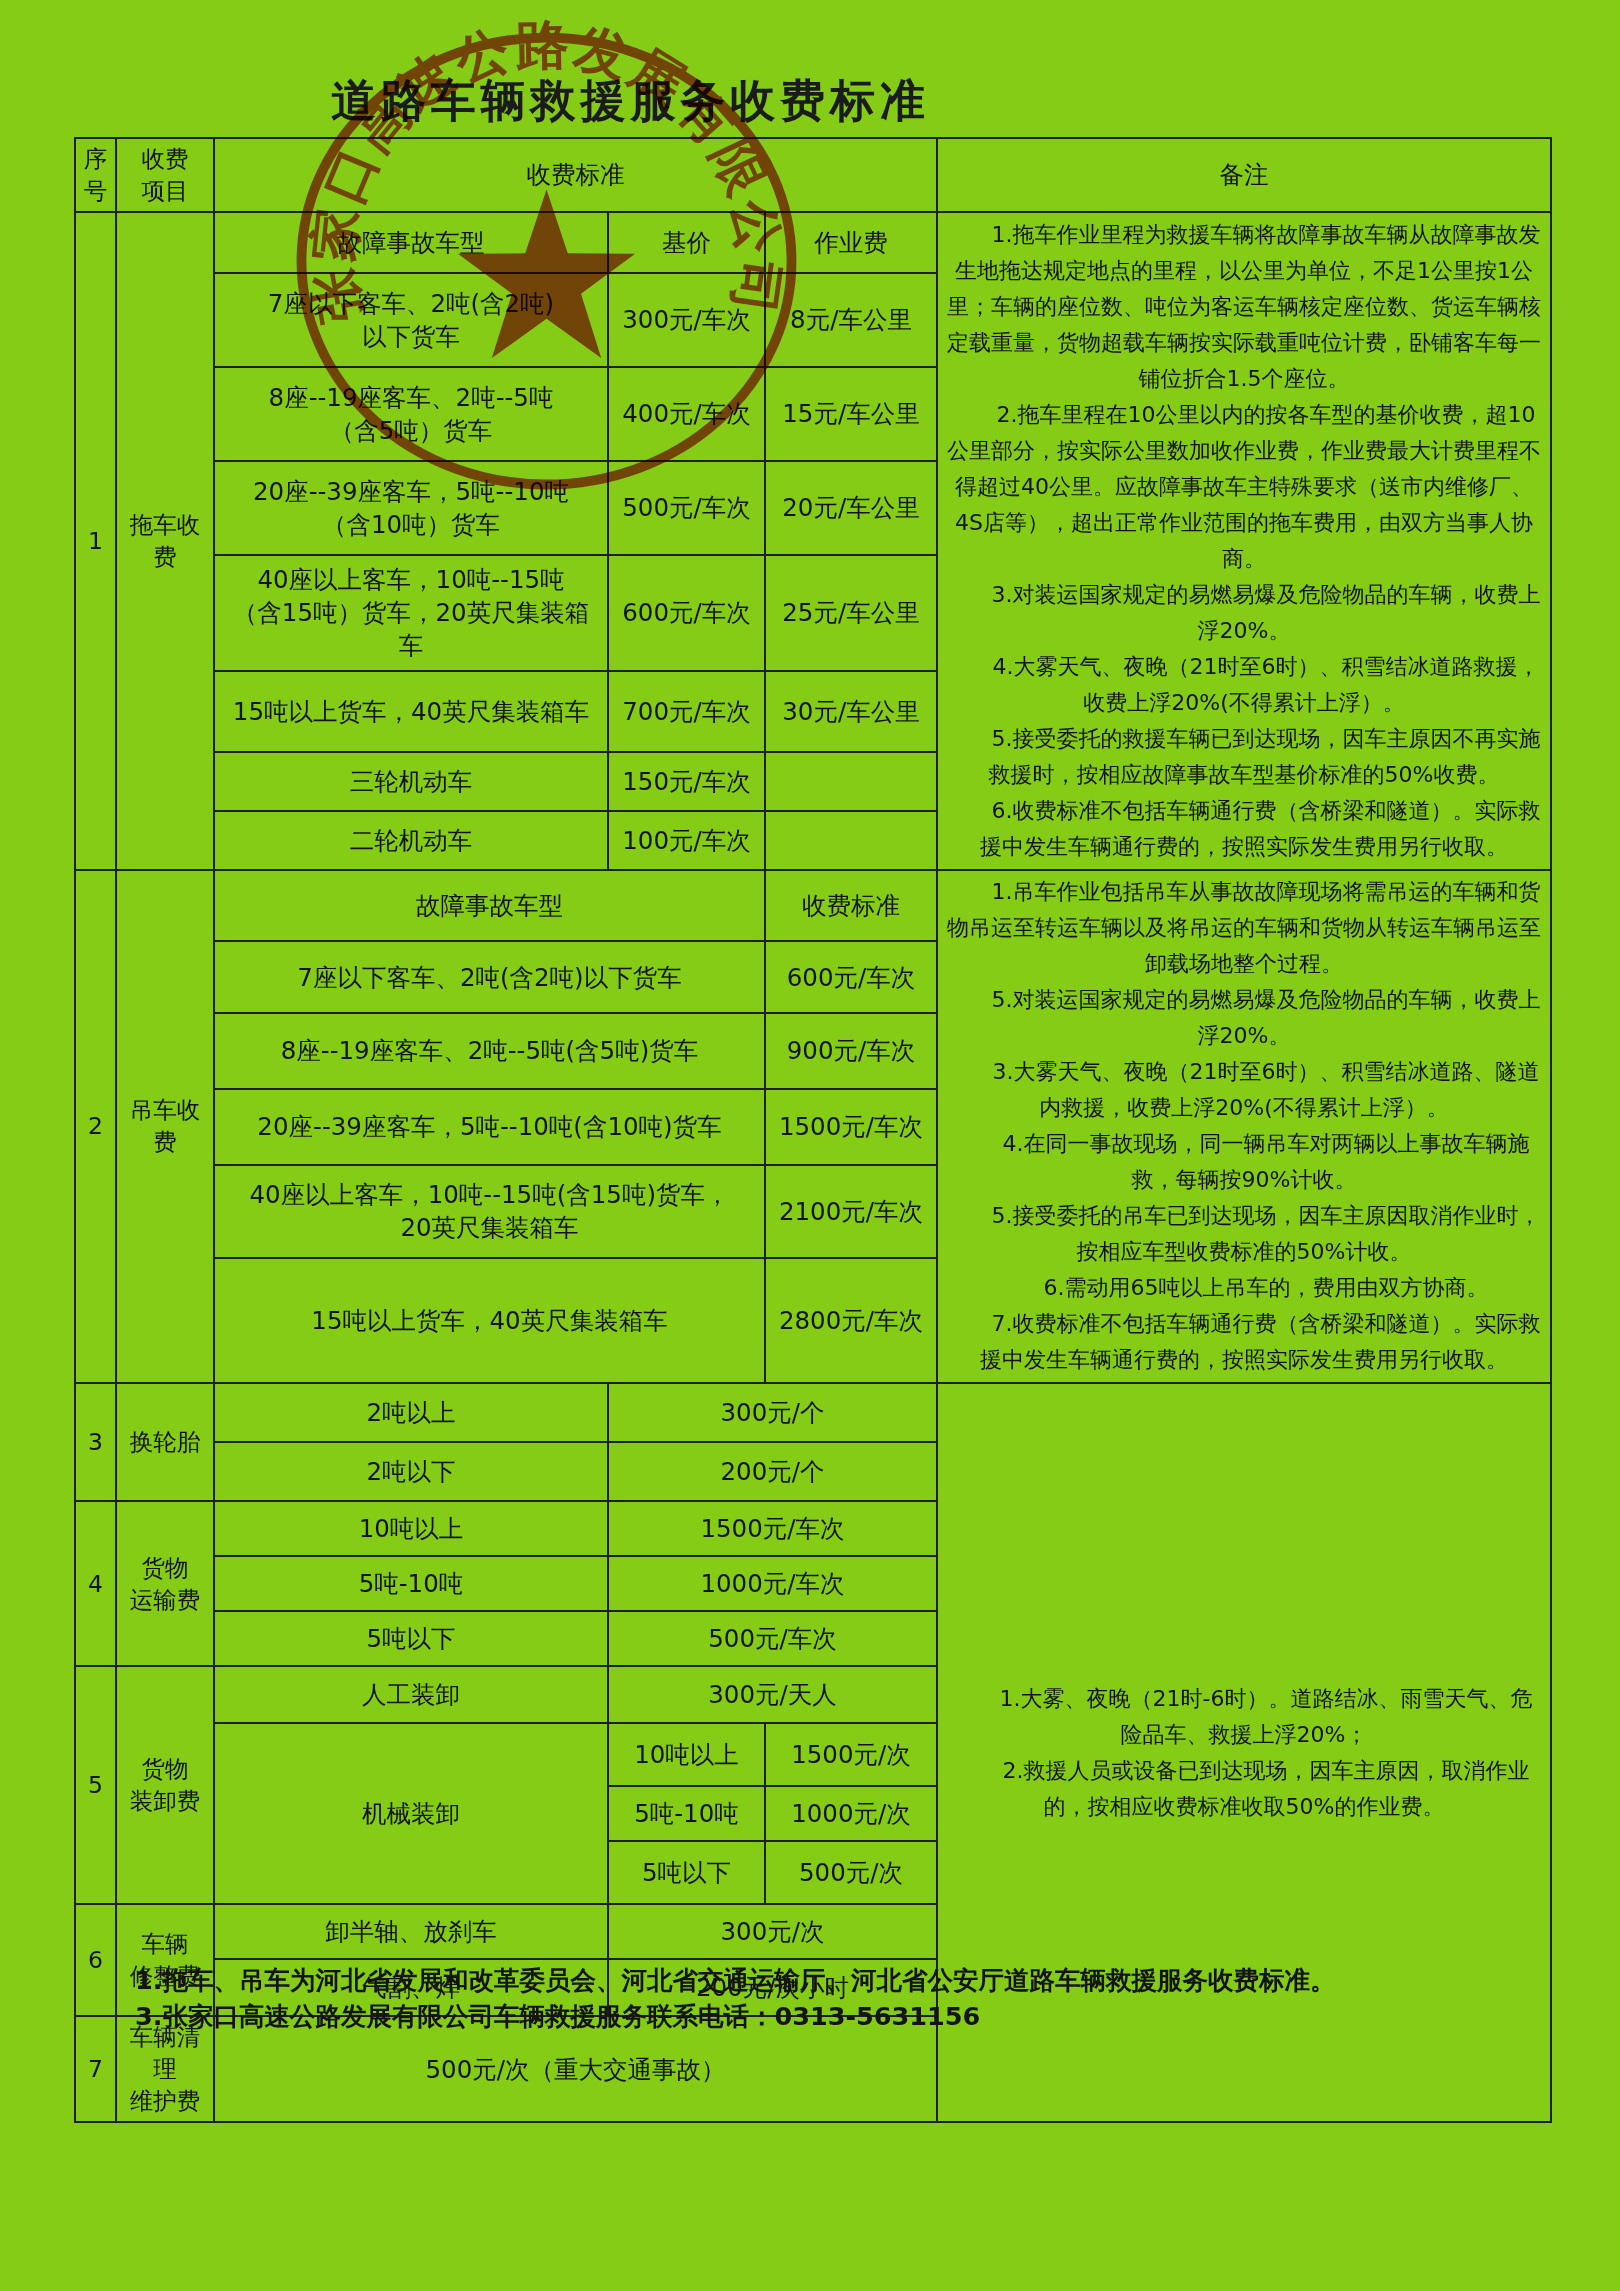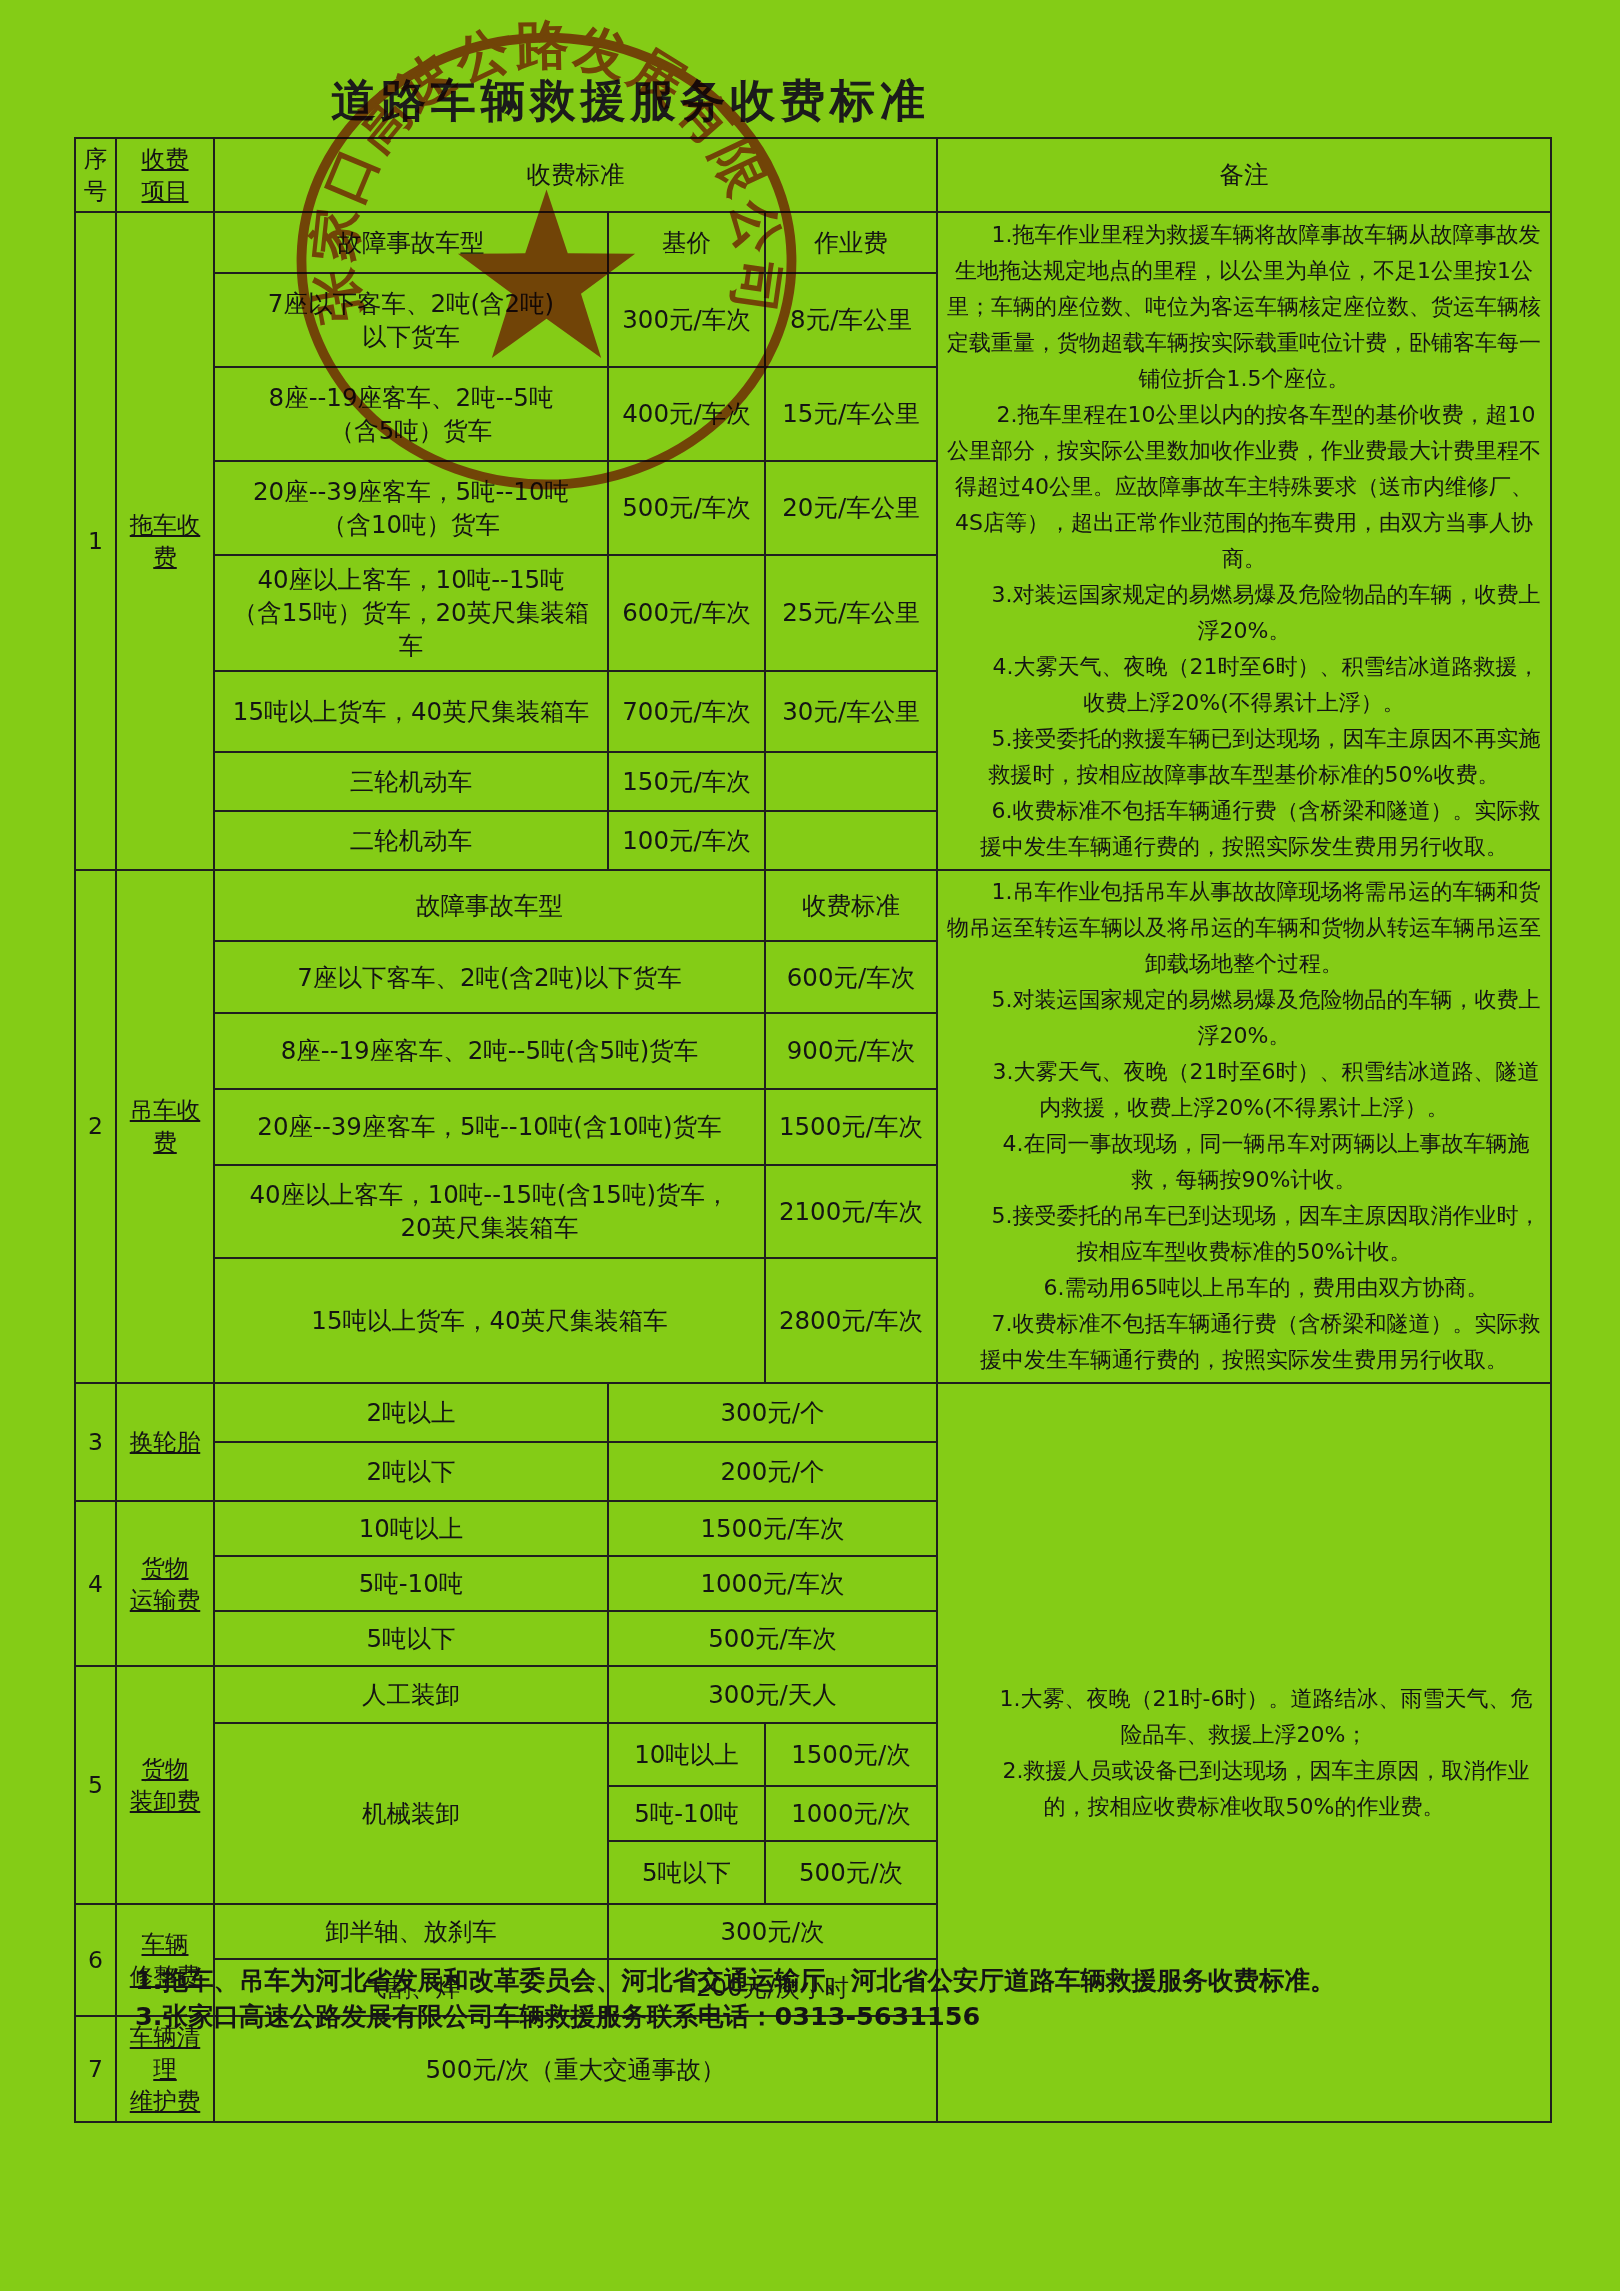--- a/index.html
+++ b/index.html
@@ -22,21 +22,21 @@
     width:1475px;
     font-size:24.5px;
   }
   table.main td{
     border:2px solid #1f1f1f;
     text-align:center;vertical-align:middle;
     padding:3.9px 7.8px;
     color:#141414;
   }
   table.main{border:2.9px solid #1a1a1a;}
-  td.name{padding:2px;font-size:23.5px;text-decoration:underline;}
+  td.name{padding:2px;font-size:23.5px;}
   td.no{font-size:23.5px;padding:2px;}
   .ml{white-space:pre-line;}
   td.remark-cell{
     text-align:left;vertical-align:middle;
     padding:11.8px 15.7px;
     font-size:22px;line-height:36px;
   }
   .remark-cell .para{text-indent:2em;}
   td.spaced .para + .para{}
   .footnotes{

